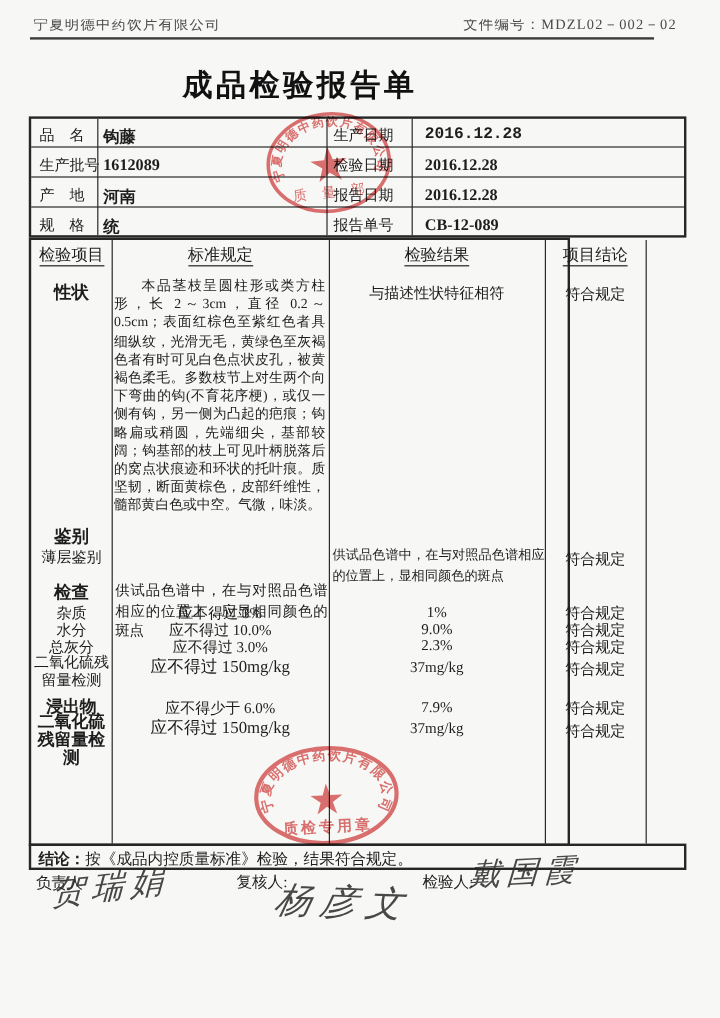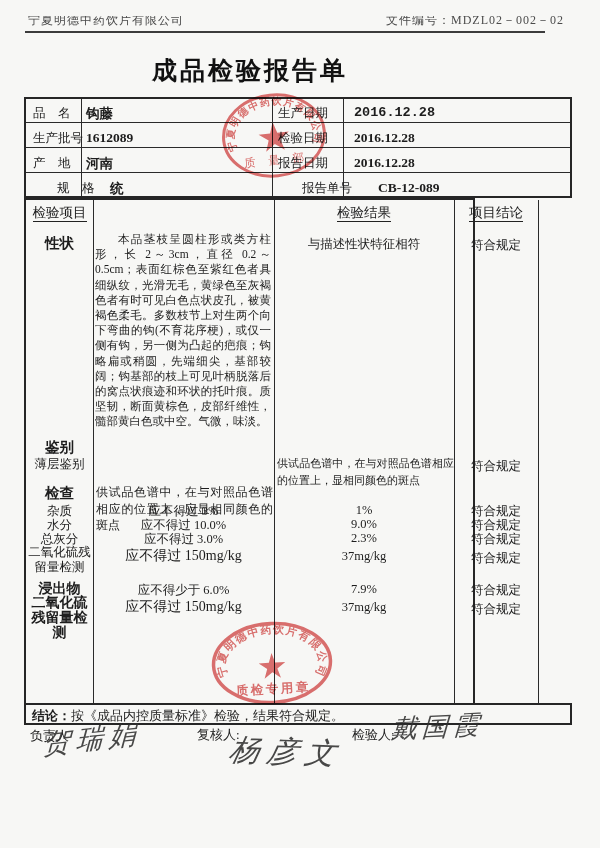--- a/index.html
+++ b/index.html
@@ -21,21 +21,21 @@
   .tbl{position:absolute;box-sizing:border-box;border:2px solid #262626;}
   #info{left:24px;top:97px;width:548px;height:101px;}
   #insp{left:24px;top:198px;width:451px;height:507px;}
   .vline{position:absolute;top:0;bottom:0;width:1px;background:#2a2a2a;}
   .hline{position:absolute;left:0;right:0;height:1px;background:#2a2a2a;}
   .cell{position:absolute;font-size:12.5px;white-space:nowrap;}
   .b{font-weight:bold;}
   
   .i-l1{left:7px;}  .i-v1{left:60px;font-weight:bold;font-size:13.5px;}
   .i-l2{left:252px;} .i-v2{left:328px;font-weight:bold;font-size:13.5px;}
-  .ir0{top:6px;font-family:Liberation Mono, monospace;} .ir1{top:31px;} .ir2{top:56px;} .ir3{top:81px;margin-left:24px;}
+  .ir0{top:6px;font-family:Liberation Mono, monospace;} .ir1{top:31px;} .ir2{top:56px;} .ir3{top:81px;}
   
   .col0c{left:0;width:67px;text-align:center;}
   .col1c{left:67px;width:181px;text-align:center;}
   .col2c{left:248px;width:180px;text-align:center;}
   .col3c{left:428px;width:84px;text-align:center;}
   .chead span{border-bottom:1px solid #222;padding-bottom:1px;font-size:13.5px;}
   .sect{font-weight:bold;font-size:14.5px;}
   .para{position:absolute;white-space:normal;text-align:justify;color:#1d1d1d;}
   #p-xz{left:69px;width:176px;top:32px;font-size:11.5px;line-height:15.2px;text-indent:2em;}
   #p-jb-s{left:70px;width:177px;top:255px;font-size:12px;line-height:16.5px;margin-top:29px;}
@@ -100,20 +100,21 @@
   <div class="cell i-v2 ir3">CB-12-089</div>
 </div>
 
 <div id="insp" class="tbl">
   <div class="vline" style="left:67px"></div>
   <div class="vline" style="left:248px"></div>
   <div class="vline" style="left:428px"></div>
   <div class="vline" style="left:512px"></div>
 
   <div class="cell col0c chead" style="top:4px"><span>检验项目</span></div>
+  <div class="cell col1c chead" style="top:4px"><span>标准规定</span></div>
   <div class="cell col2c chead" style="top:4px"><span>检验结果</span></div>
   <div class="cell col3c chead" style="top:4px"><span>项目结论</span></div>
 
   <div class="cell col0c sect" style="top:34px">性状</div>
   <div class="para" id="p-xz">本品茎枝呈圆柱形或类方柱形，长 2～3cm，直径 0.2～0.5cm；表面红棕色至紫红色者具细纵纹，光滑无毛，黄绿色至灰褐色者有时可见白色点状皮孔，被黄褐色柔毛。多数枝节上对生两个向下弯曲的钩(不育花序梗)，或仅一侧有钩，另一侧为凸起的疤痕；钩略扁或稍圆，先端细尖，基部较阔；钩基部的枝上可见叶柄脱落后的窝点状痕迹和环状的托叶痕。质坚韧，断面黄棕色，皮部纤维性，髓部黄白色或中空。气微，味淡。</div>
   <div class="cell col2c" style="top:36px">与描述性状特征相符</div>
   <div class="cell col3c" style="top:37px">符合规定</div>
 
   <div class="cell col0c sect" style="top:238px">鉴别</div>
   <div class="cell col0c" style="top:256px">薄层鉴别</div>

